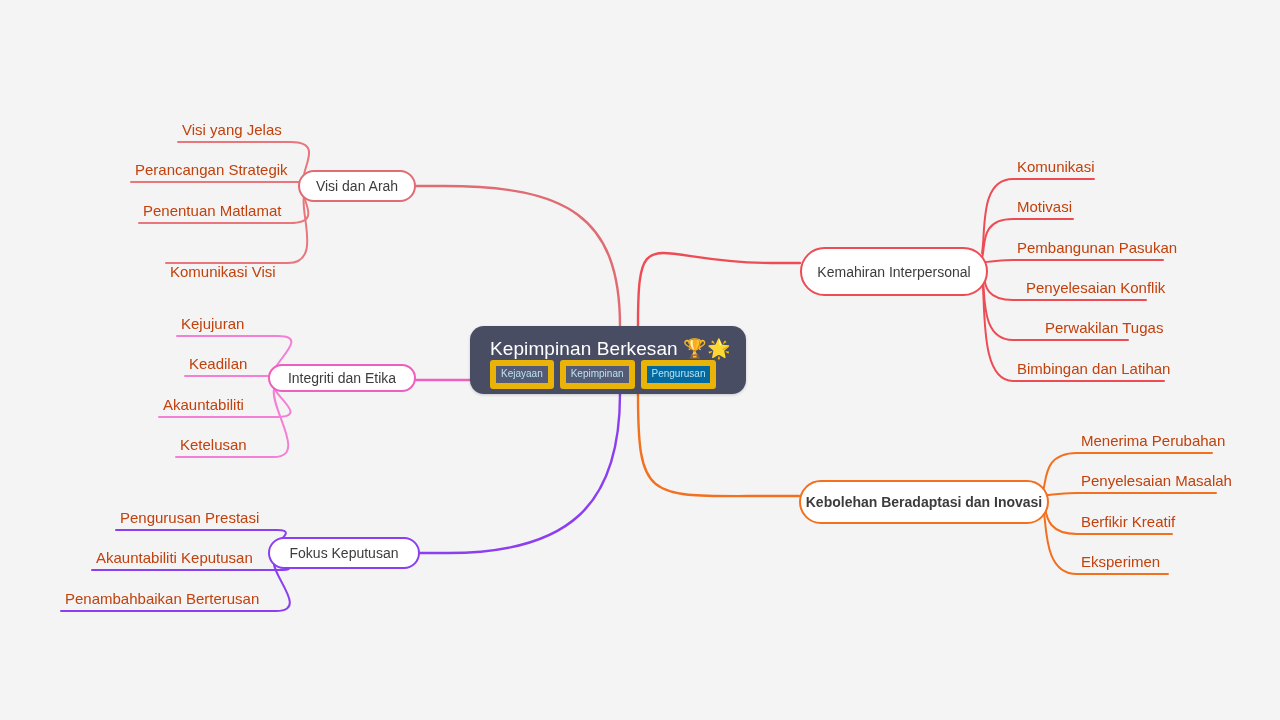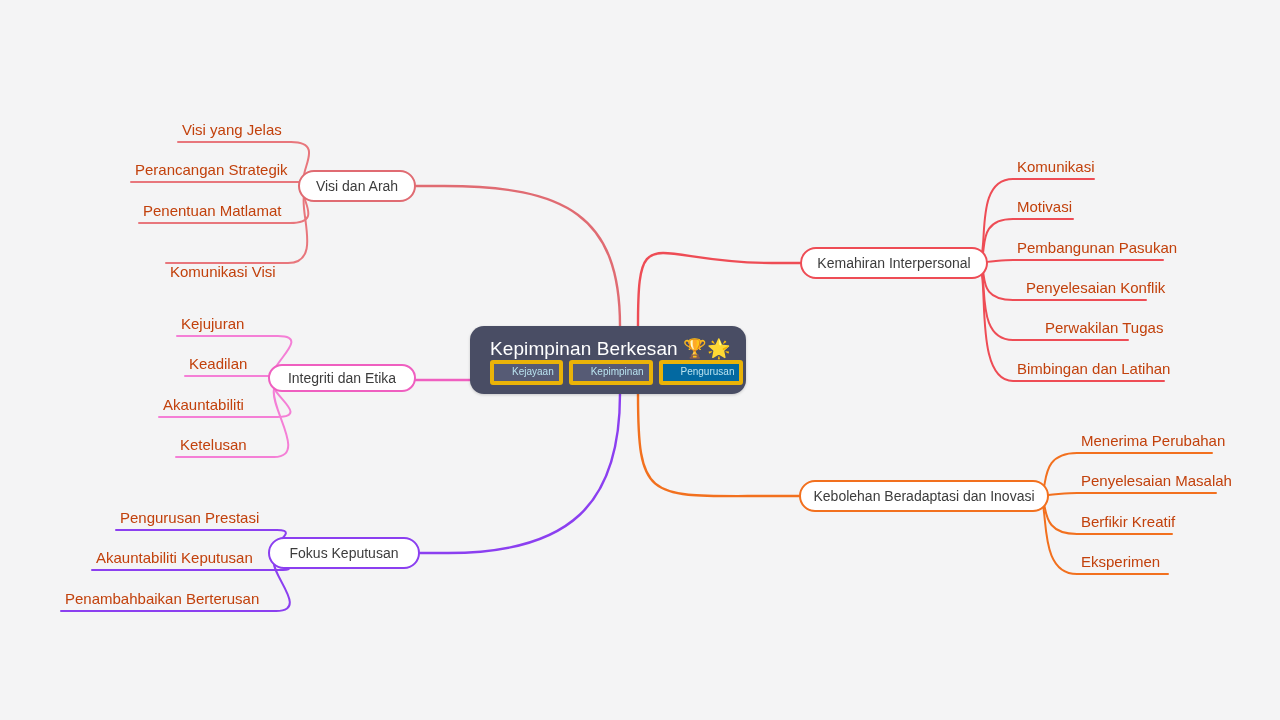--- a/index.html
+++ b/index.html
@@ -51,25 +51,25 @@
     white-space: nowrap;
     letter-spacing: 0.1px;
   }
   .central-tags {
     display: flex;
     flex-direction: row;
     gap: 6px;
   }
   .tag-chip {
     background: #565b75;
-    border: 4px solid #eab308;
+    border: 6px solid #eab308;
     color: #b8e2ef;
     font-size: 10px;
     line-height: 12px;
-    padding: 2px 5px 3px 18px;
+    padding: 2px 5px 3px 5px;
     border-radius: 3px;
     white-space: nowrap;
   }
 
   
   .branch-node {
     position: absolute;
     background: #ffffff;
     border-style: solid;
     border-width: 2px;
@@ -188,30 +188,30 @@
         <div class="leaf-label left-side" style="left: 181px; top: 316px;">Kejujuran</div>
         <div class="leaf-label left-side" style="left: 189px; top: 356px;">Keadilan</div>
         <div class="leaf-label left-side" style="left: 163px; top: 397px;">Akauntabiliti</div>
         <div class="leaf-label left-side" style="left: 180px; top: 437px;">Ketelusan</div>
         <div class="branch-node" style="left: 268px; top: 537px; width: 152px; height: 32px; border-color: rgb(139, 63, 240);">
           <span>Fokus Keputusan</span>
         </div>
         <div class="leaf-label left-side" style="left: 120px; top: 510px;">Pengurusan Prestasi</div>
         <div class="leaf-label left-side" style="left: 96px; top: 550px;">Akauntabiliti Keputusan</div>
         <div class="leaf-label left-side" style="left: 65px; top: 591px;">Penambahbaikan Berterusan</div>
-        <div class="branch-node" style="left: 800px; top: 247px; width: 188px; height: 32px; border-color: rgb(238, 76, 85);">
+        <div class="branch-node" style="left: 800px; top: 247px; width: 188px; height: 49px; border-color: rgb(238, 76, 85);">
           <span>Kemahiran Interpersonal</span>
         </div>
         <div class="leaf-label right-side" style="left: 1017px; top: 159px;">Komunikasi</div>
         <div class="leaf-label right-side" style="left: 1017px; top: 199px;">Motivasi</div>
         <div class="leaf-label right-side" style="left: 1017px; top: 240px;">Pembangunan Pasukan</div>
         <div class="leaf-label right-side" style="left: 1026px; top: 280px; text-align: right;">Penyelesaian Konflik</div>
         <div class="leaf-label right-side" style="left: 1017px; top: 320px; margin-left: 28px;">Perwakilan Tugas</div>
         <div class="leaf-label right-side" style="left: 1017px; top: 361px;">Bimbingan dan Latihan</div>
-        <div class="branch-node" style="left: 799px; top: 480px; width: 250px; height: 32px; border-color: rgb(242, 112, 30);">
+        <div class="branch-node" style="left: 799px; top: 480px; width: 250px; height: 44px; border-color: rgb(242, 112, 30); font-weight: bold;">
           <span>Kebolehan Beradaptasi dan Inovasi</span>
         </div>
         <div class="leaf-label right-side" style="left: 1081px; top: 433px;">Menerima Perubahan</div>
         <div class="leaf-label right-side" style="left: 1081px; top: 473px;">Penyelesaian Masalah</div>
         <div class="leaf-label right-side" style="left: 1081px; top: 514px;">Berfikir Kreatif</div>
         <div class="leaf-label right-side" style="left: 1081px; top: 554px; text-align: center;">Eksperimen</div>
       </div>
 
   </div>
 </div>

